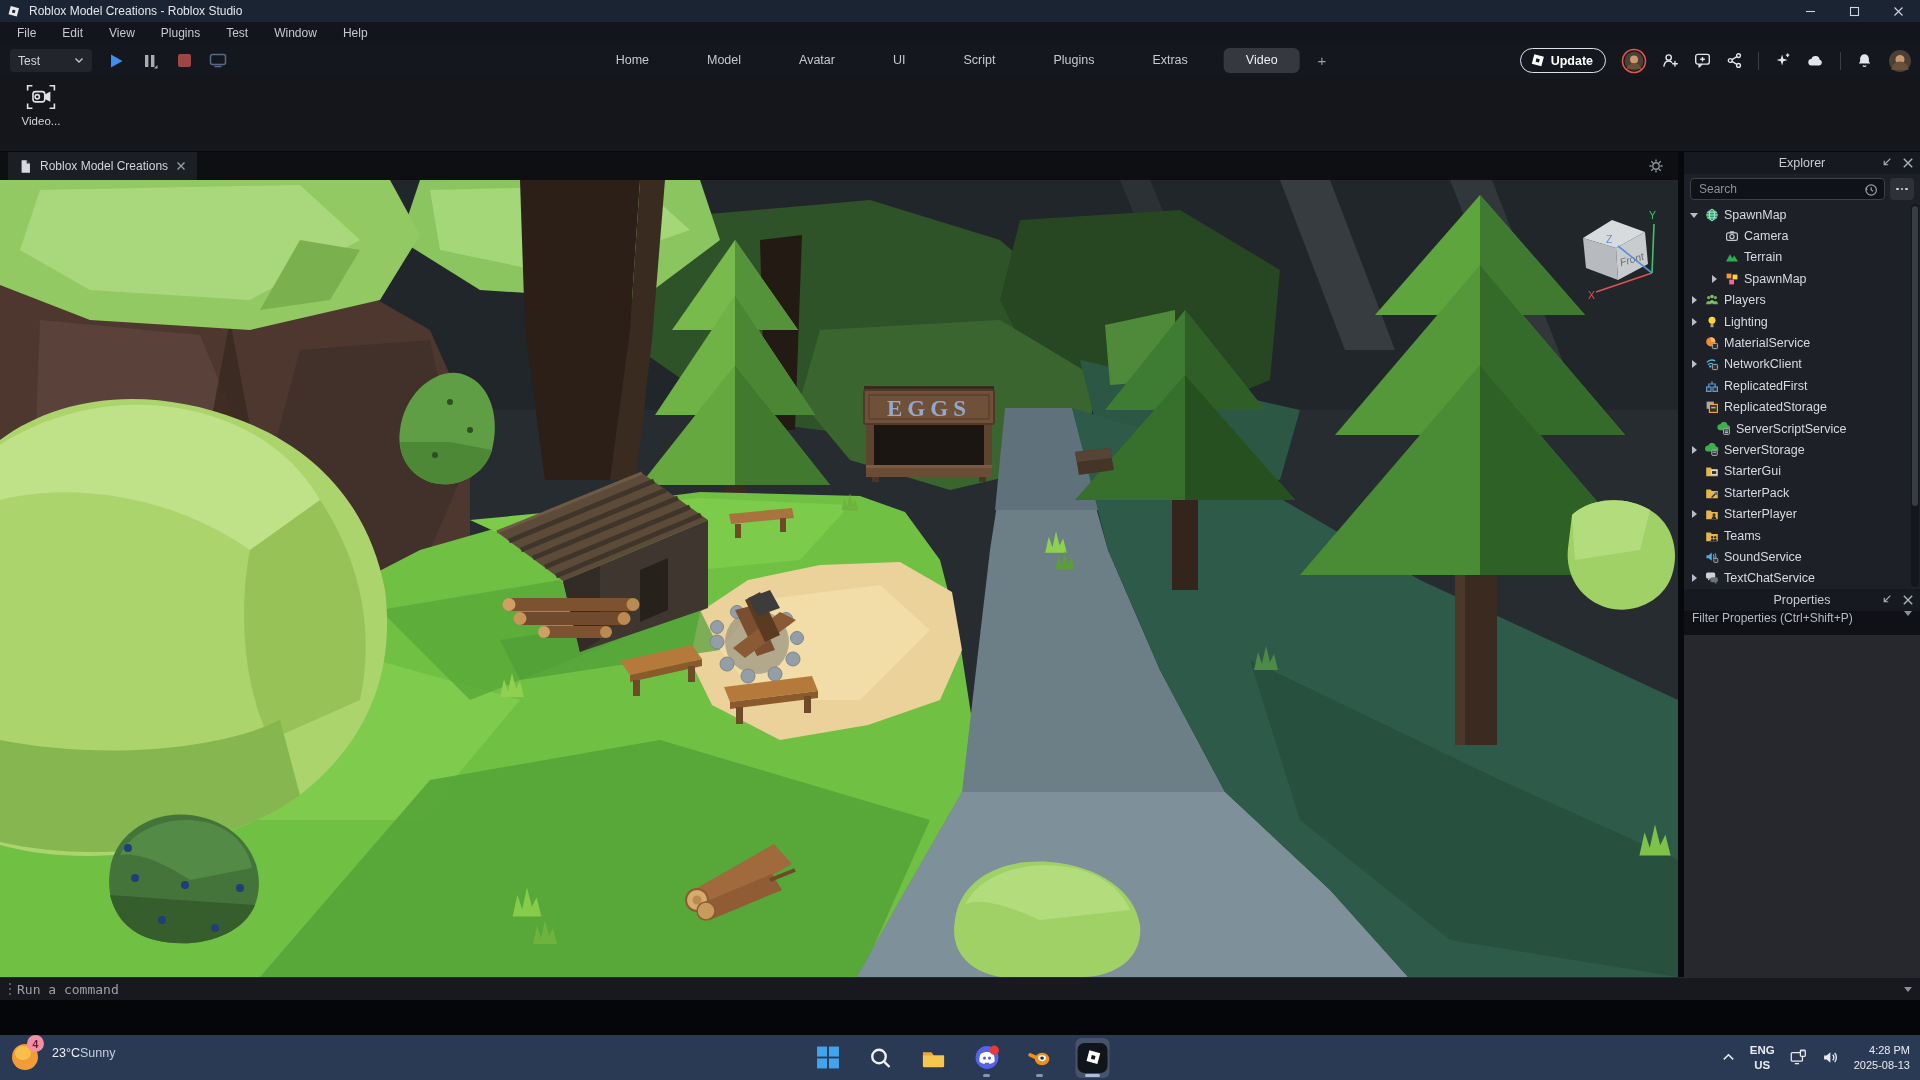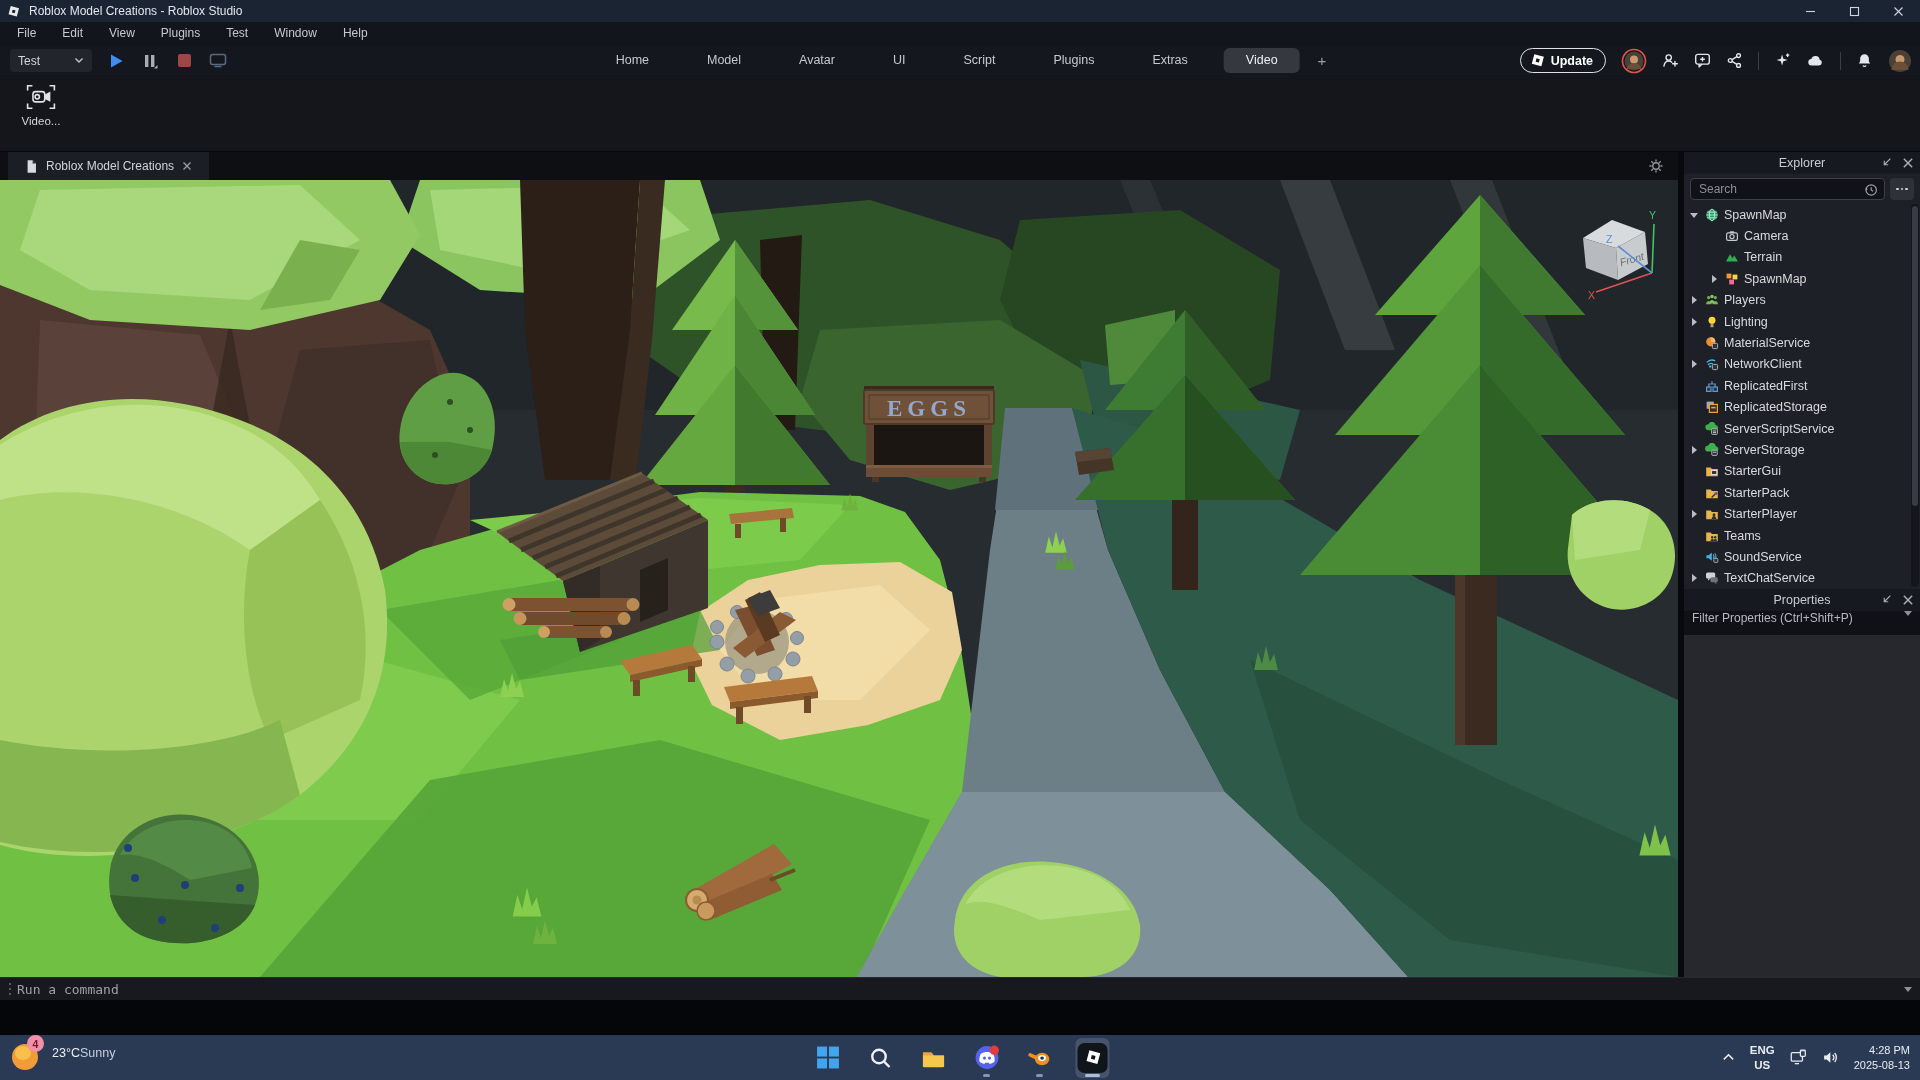--- a/index.html
+++ b/index.html
@@ -41,21 +41,21 @@
 
   
   #ribbon { position:absolute; left:0; top:76px; width:1920px; height:76px; background:#14161b;
     border-bottom:1px solid #08090c; }
   .videobtn { position:absolute; left:12px; top:8px; width:58px; display:flex; flex-direction:column;
     align-items:center; gap:5px; color:#d4d6d9; font-size:11.5px; }
 
   
   #tabstrip { position:absolute; left:0; top:152px; width:1678px; height:28px; background:#0d0f13; }
   .doctab { position:absolute; left:8px; top:0; height:28px; background:#1b1e25; display:flex;
-    align-items:center; gap:8px; padding:0 17px; }
+    align-items:center; gap:8px; padding:0 11px; }
   .doctab .lbl { font-size:12px; color:#d2d4d7; }
   .gearbtn { position:absolute; right:14px; top:6px; }
 
   
   #viewport { position:absolute; left:0; top:180px; width:1678px; height:797px; background:#272c30; }
 
   
   #splitter { position:absolute; left:1678px; top:152px; width:6px; height:848px; background:#07090d; }
   #rightcol { position:absolute; left:1684px; top:152px; width:236px; height:825px; }
   .phead { height:22px; background:#171920; display:flex; align-items:center; position:relative; }
@@ -692,21 +692,21 @@
           <span class="arw"></span>
           <span class="ic">
             <svg viewBox="0 0 14 14" width="14" height="14">
               <rect x="1.6" y="1.6" width="7.2" height="7.2" fill="#a3a8af"></rect>
               <rect x="4.4" y="4.4" width="8" height="8" fill="#2e3138" stroke="#f0a232" stroke-width="1.2"></rect>
               <rect x="6.2" y="6.8" width="4.4" height="1.6" fill="#f0a232"></rect>
             </svg>
           </span>
           <span class="lbl">ReplicatedStorage</span>
         </div>
-        <div class="trow" style="padding-left: 4px;">
+        <div class="trow" style="padding-left: 16px;">
           <span class="arw"></span>
           <span class="ic">
             <svg viewBox="0 0 14 14" width="14" height="14">
               <path d="M3.2 8.2a3 3 0 0 1 .3-6A3.7 3.7 0 0 1 10.6 3a2.7 2.7 0 0 1 .8 5.2Z" fill="#3fae4d"></path>
               <rect x="6.6" y="6.8" width="5.8" height="5.6" rx="0.8" fill="#2e3138" stroke="#b9bcc1" stroke-width="0.9"></rect>
               <path d="M8 9h3M8 10.6h3" stroke="#cfd3d8" stroke-width="0.9"></path>
             </svg>
           </span>
           <span class="lbl">ServerScriptService</span>
         </div>

